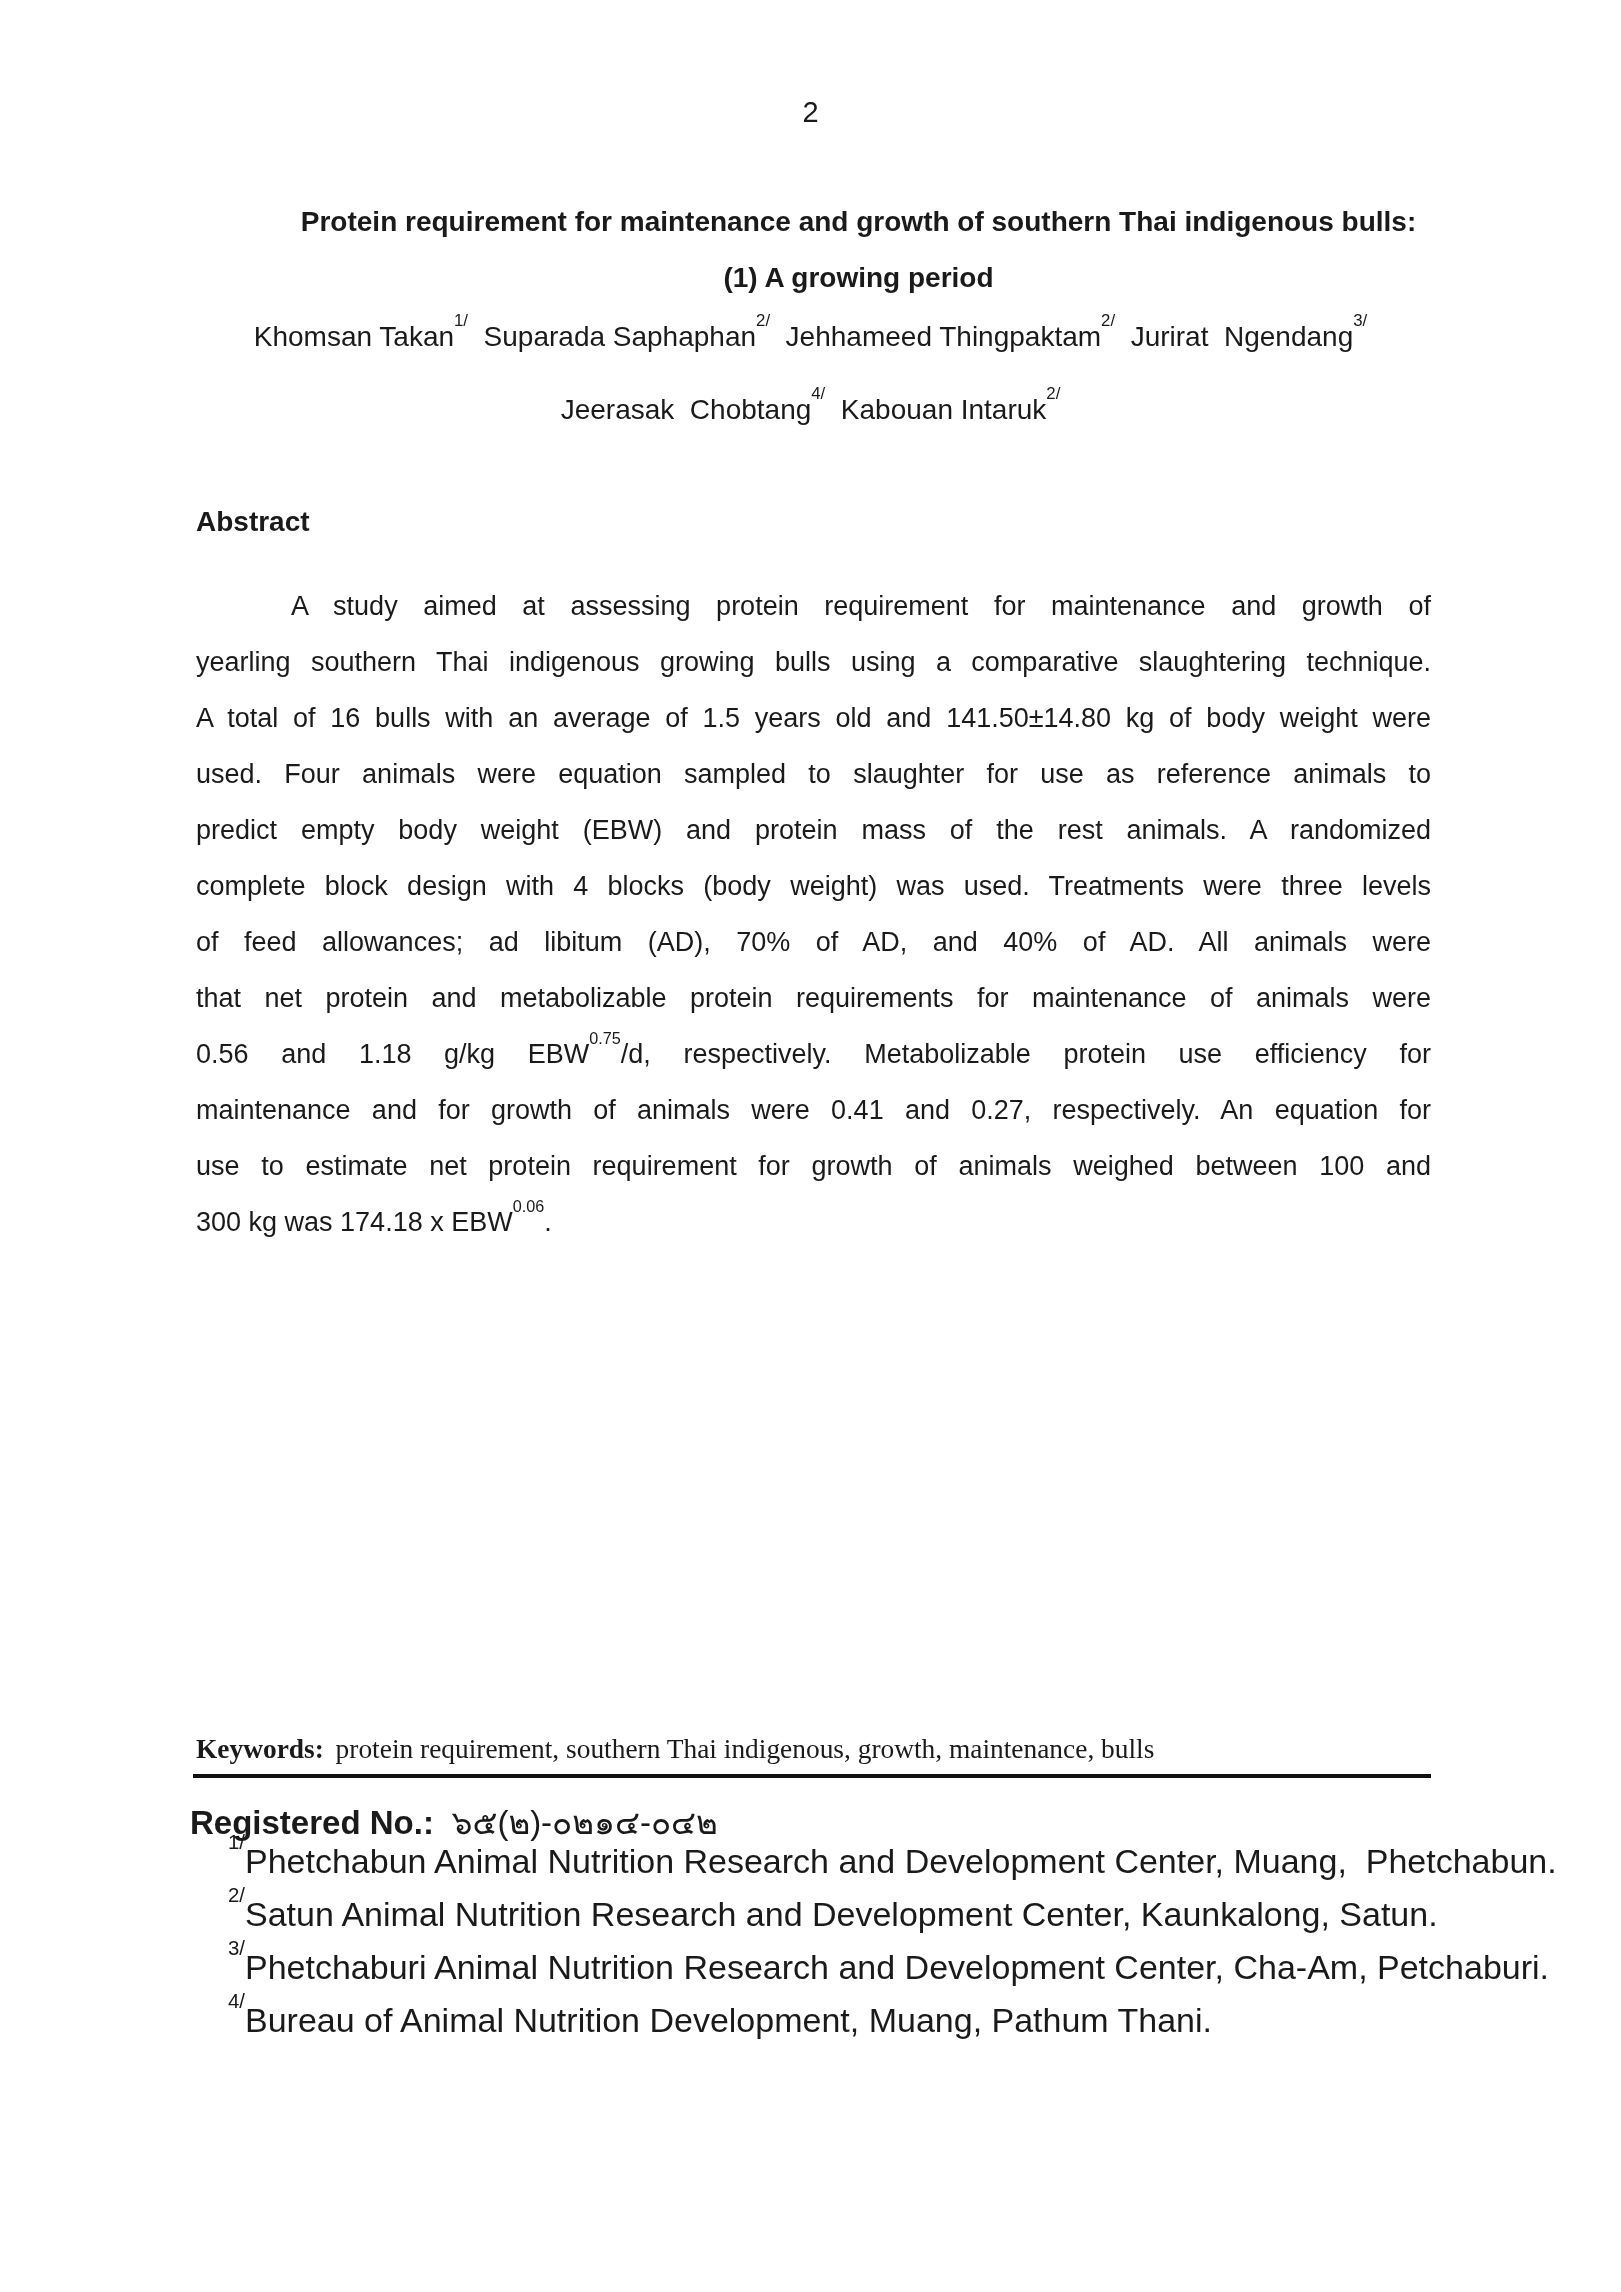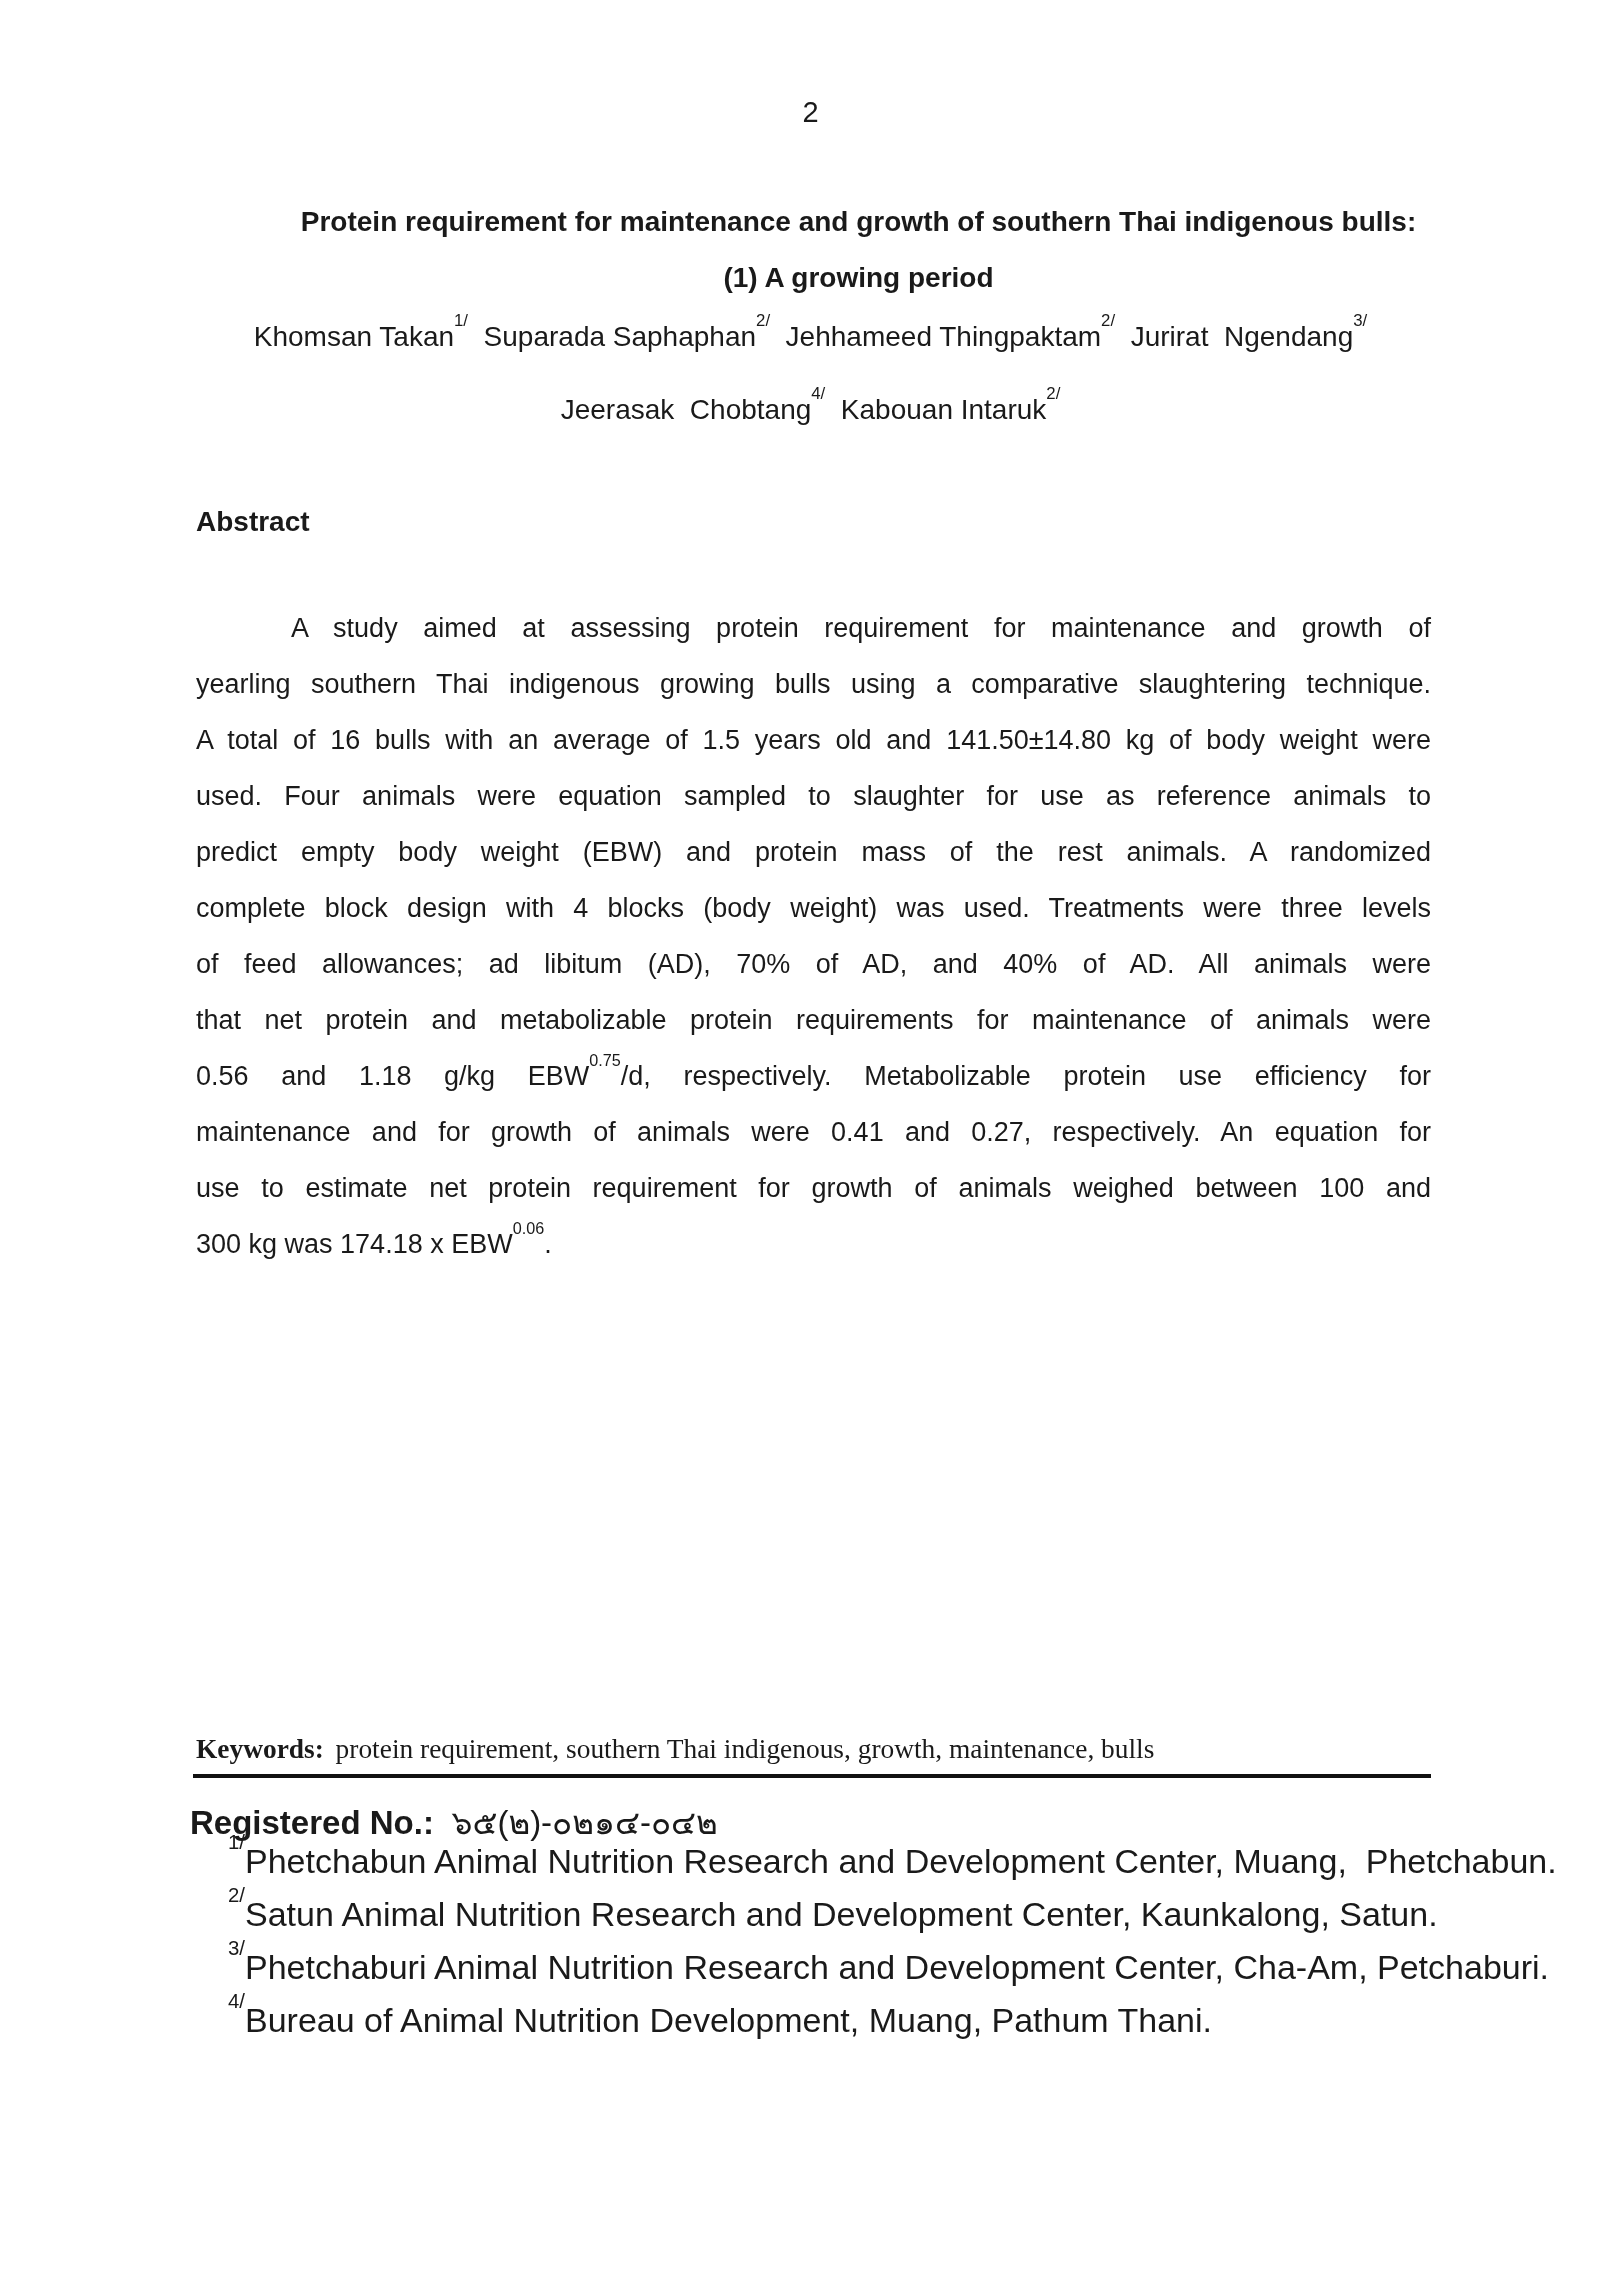--- a/index.html
+++ b/index.html
@@ -35,21 +35,21 @@
     text-align:center;font-size:28px;
     white-space:pre;
   }
   .authors.a1{top:321px;}
   .authors.a2{top:394px;}
   .abstract-heading{
     position:absolute;top:506px;left:196px;width:1235px;
     text-align:left;font-weight:bold;font-size:28px;
   }
   .abstract-paragraph{
-    position:absolute;top:600px;left:196px;width:1235px;
+    position:absolute;top:578px;left:196px;width:1235px;
     font-size:27px;
   }
   .abs-line{
     height:56px;line-height:56px;
     text-align:justify;
     text-align-last:justify;
   }
   .abs-line.indent{text-indent:95px;}
   .abs-line.last{text-align-last:left;}
   .keywords{

